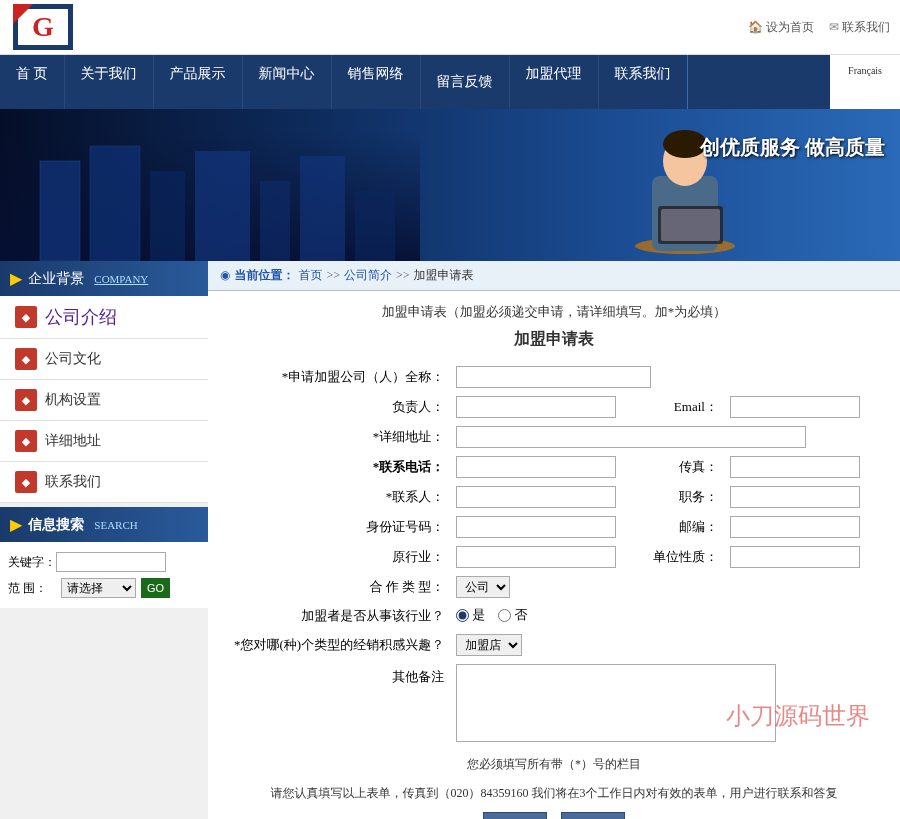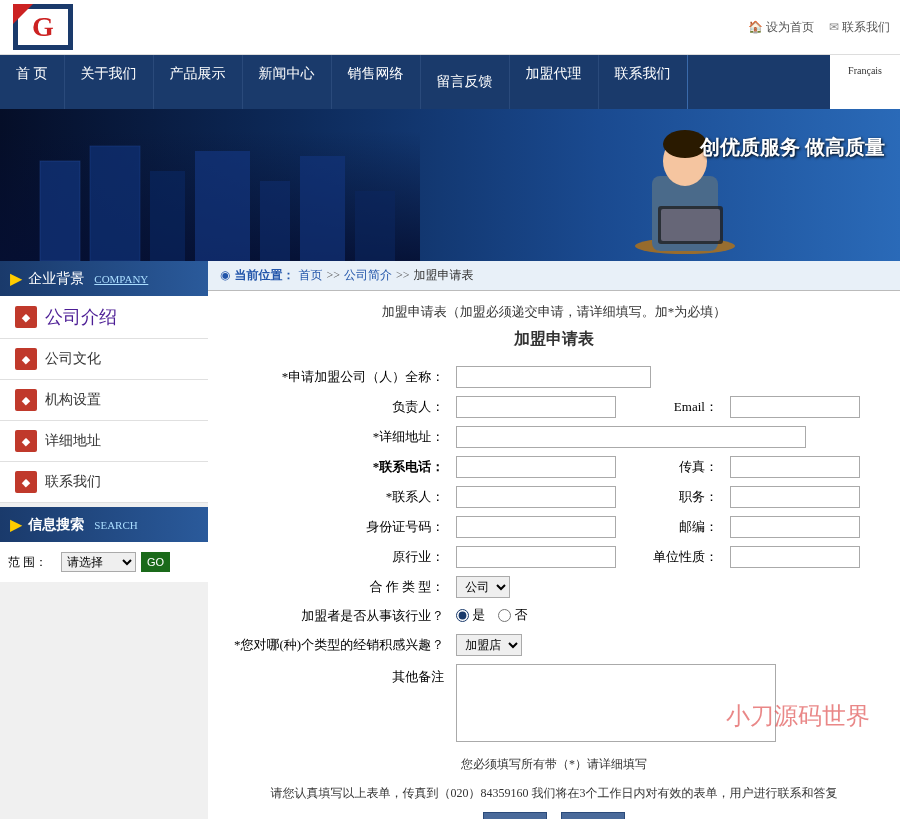--- a/index.html
+++ b/index.html
@@ -107,20 +107,24 @@
       <span style="width:22px;height:22px;background:#c0392b;display:inline-flex;align-items:center;justify-content:center;color:#fff;font-size:11px;border-radius:2px;">◆</span>
       <span style="font-size:14px;color:#333;">联系我们</span>
     </div>
 
     <div style="background:linear-gradient(to right,#1a3a6b,#2a5a9b);color:#fff;padding:8px 10px;display:flex;align-items:center;gap:6px;margin-top:4px;">
       <span style="color:#ffcc00;font-size:16px;">▶</span>
       <span style="font-size:14px;font-weight:bold;">信息搜索</span>
       <span style="font-size:11px;color:#aaddff;margin-left:4px;">SEARCH</span>
     </div>
     <div style="background:#fff;padding:10px 8px;">
+      <div style="display:flex;align-items:center;margin-bottom:6px;font-size:12px;">
+        <span style="width:48px;white-space:nowrap;">关键字：</span>
+        <input type="text" style="border: 1px solid rgb(170, 170, 170); padding: 2px 4px; font-size: 12px; width: 110px; height: 20px;">
+      </div>
       <div style="display:flex;align-items:center;gap:5px;font-size:12px;">
         <span style="width:48px;white-space:nowrap;">范 围：</span>
         <select style="border:1px solid #aaa;padding:1px;font-size:12px;width:75px;height:20px;">
           <option>请选择</option>
         </select>
         <button style="background:#1a6a1a;color:#fff;border:none;padding:2px 6px;font-size:11px;cursor:pointer;height:20px;">GO</button>
       </div>
     </div>
   </div>
 
@@ -271,21 +275,21 @@
             <span>其他备注</span>
           </td>
           <td style="padding:4px 6px;" colspan="3">
             <div style="position:relative;display:inline-block;">
               <textarea style="border: 1px solid rgb(170, 170, 170); width: 320px; height: 78px; font-size: 12px; padding: 4px; resize: none; display: block;"></textarea>
             </div>
           </td>
         </tr>
         <tr>
           <td colspan="4" style="text-align:center;padding:6px;font-size:12px;color:#333;">
-            <span>您必须填写所有带（*）请详细填写</span>
+            <span>您必须填写所有带（*）号的栏目</span>
           </td>
         </tr>
       </tbody>
         </table>
 
       <div style="font-size:12px;color:#333;text-align:center;margin:6px 0 10px;">请您认真填写以上表单，传真到（020）84359160 我们将在3个工作日内对有效的表单，用户进行联系和答复</div>
       <div style="text-align:center;">
         <button style="background:#4a6a9a;color:#fff;border:1px solid #2a4a7a;padding:4px 18px;font-size:13px;cursor:pointer;margin:0 5px;">提交</button>
         <button style="background:#4a6a9a;color:#fff;border:1px solid #2a4a7a;padding:4px 18px;font-size:13px;cursor:pointer;margin:0 5px;">重置</button>
       </div>

